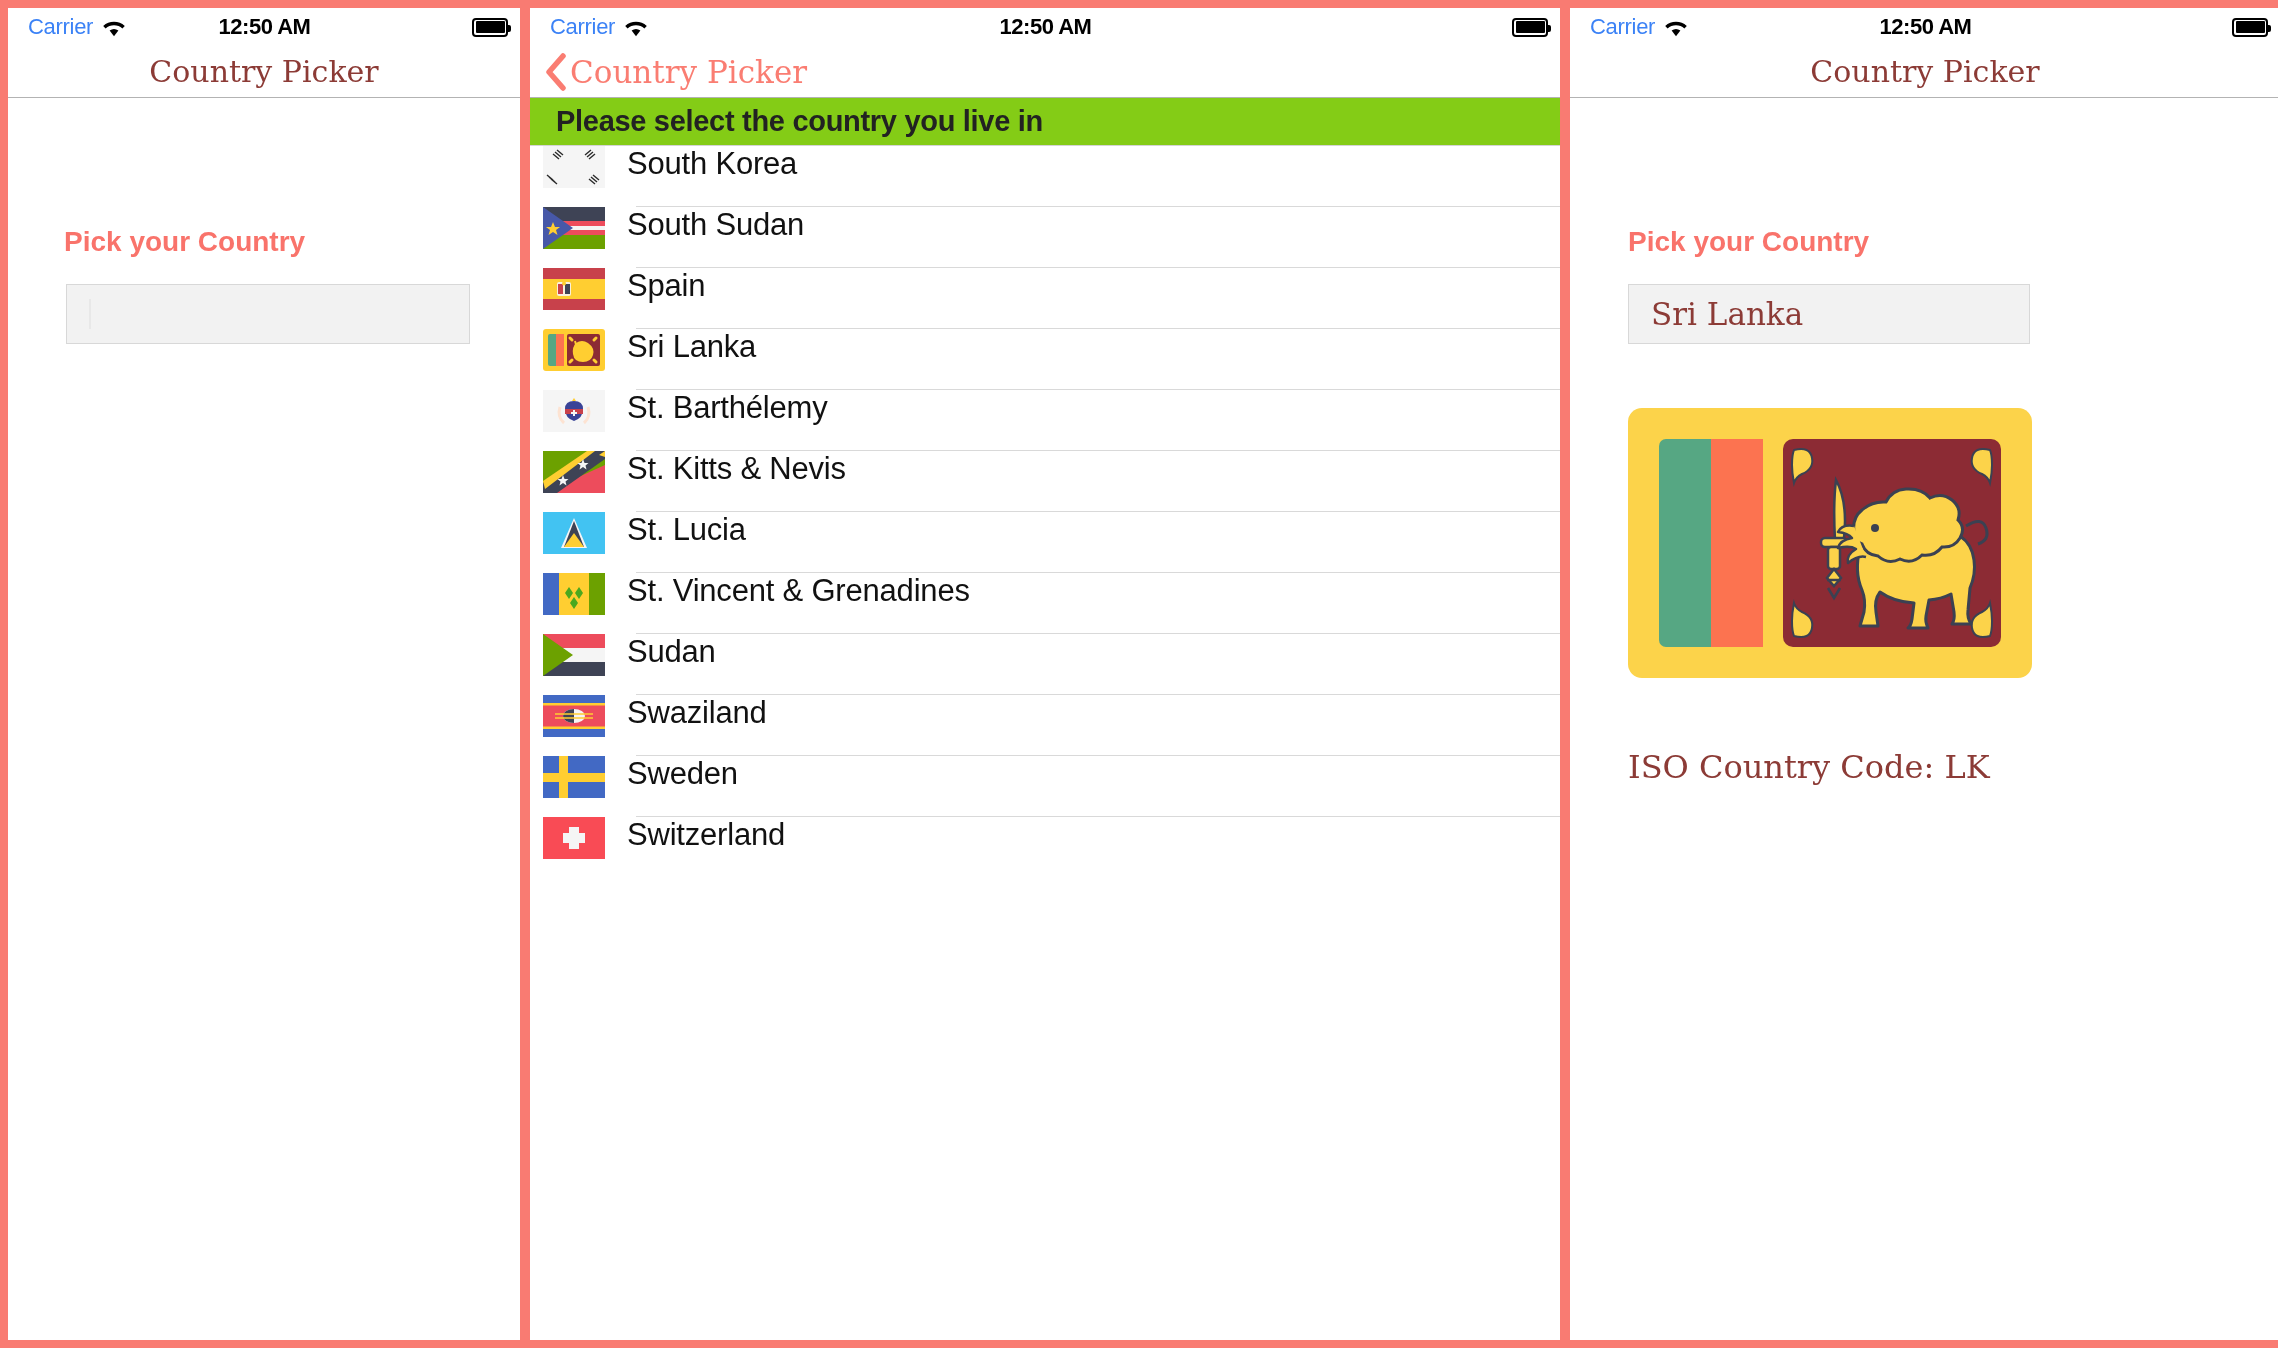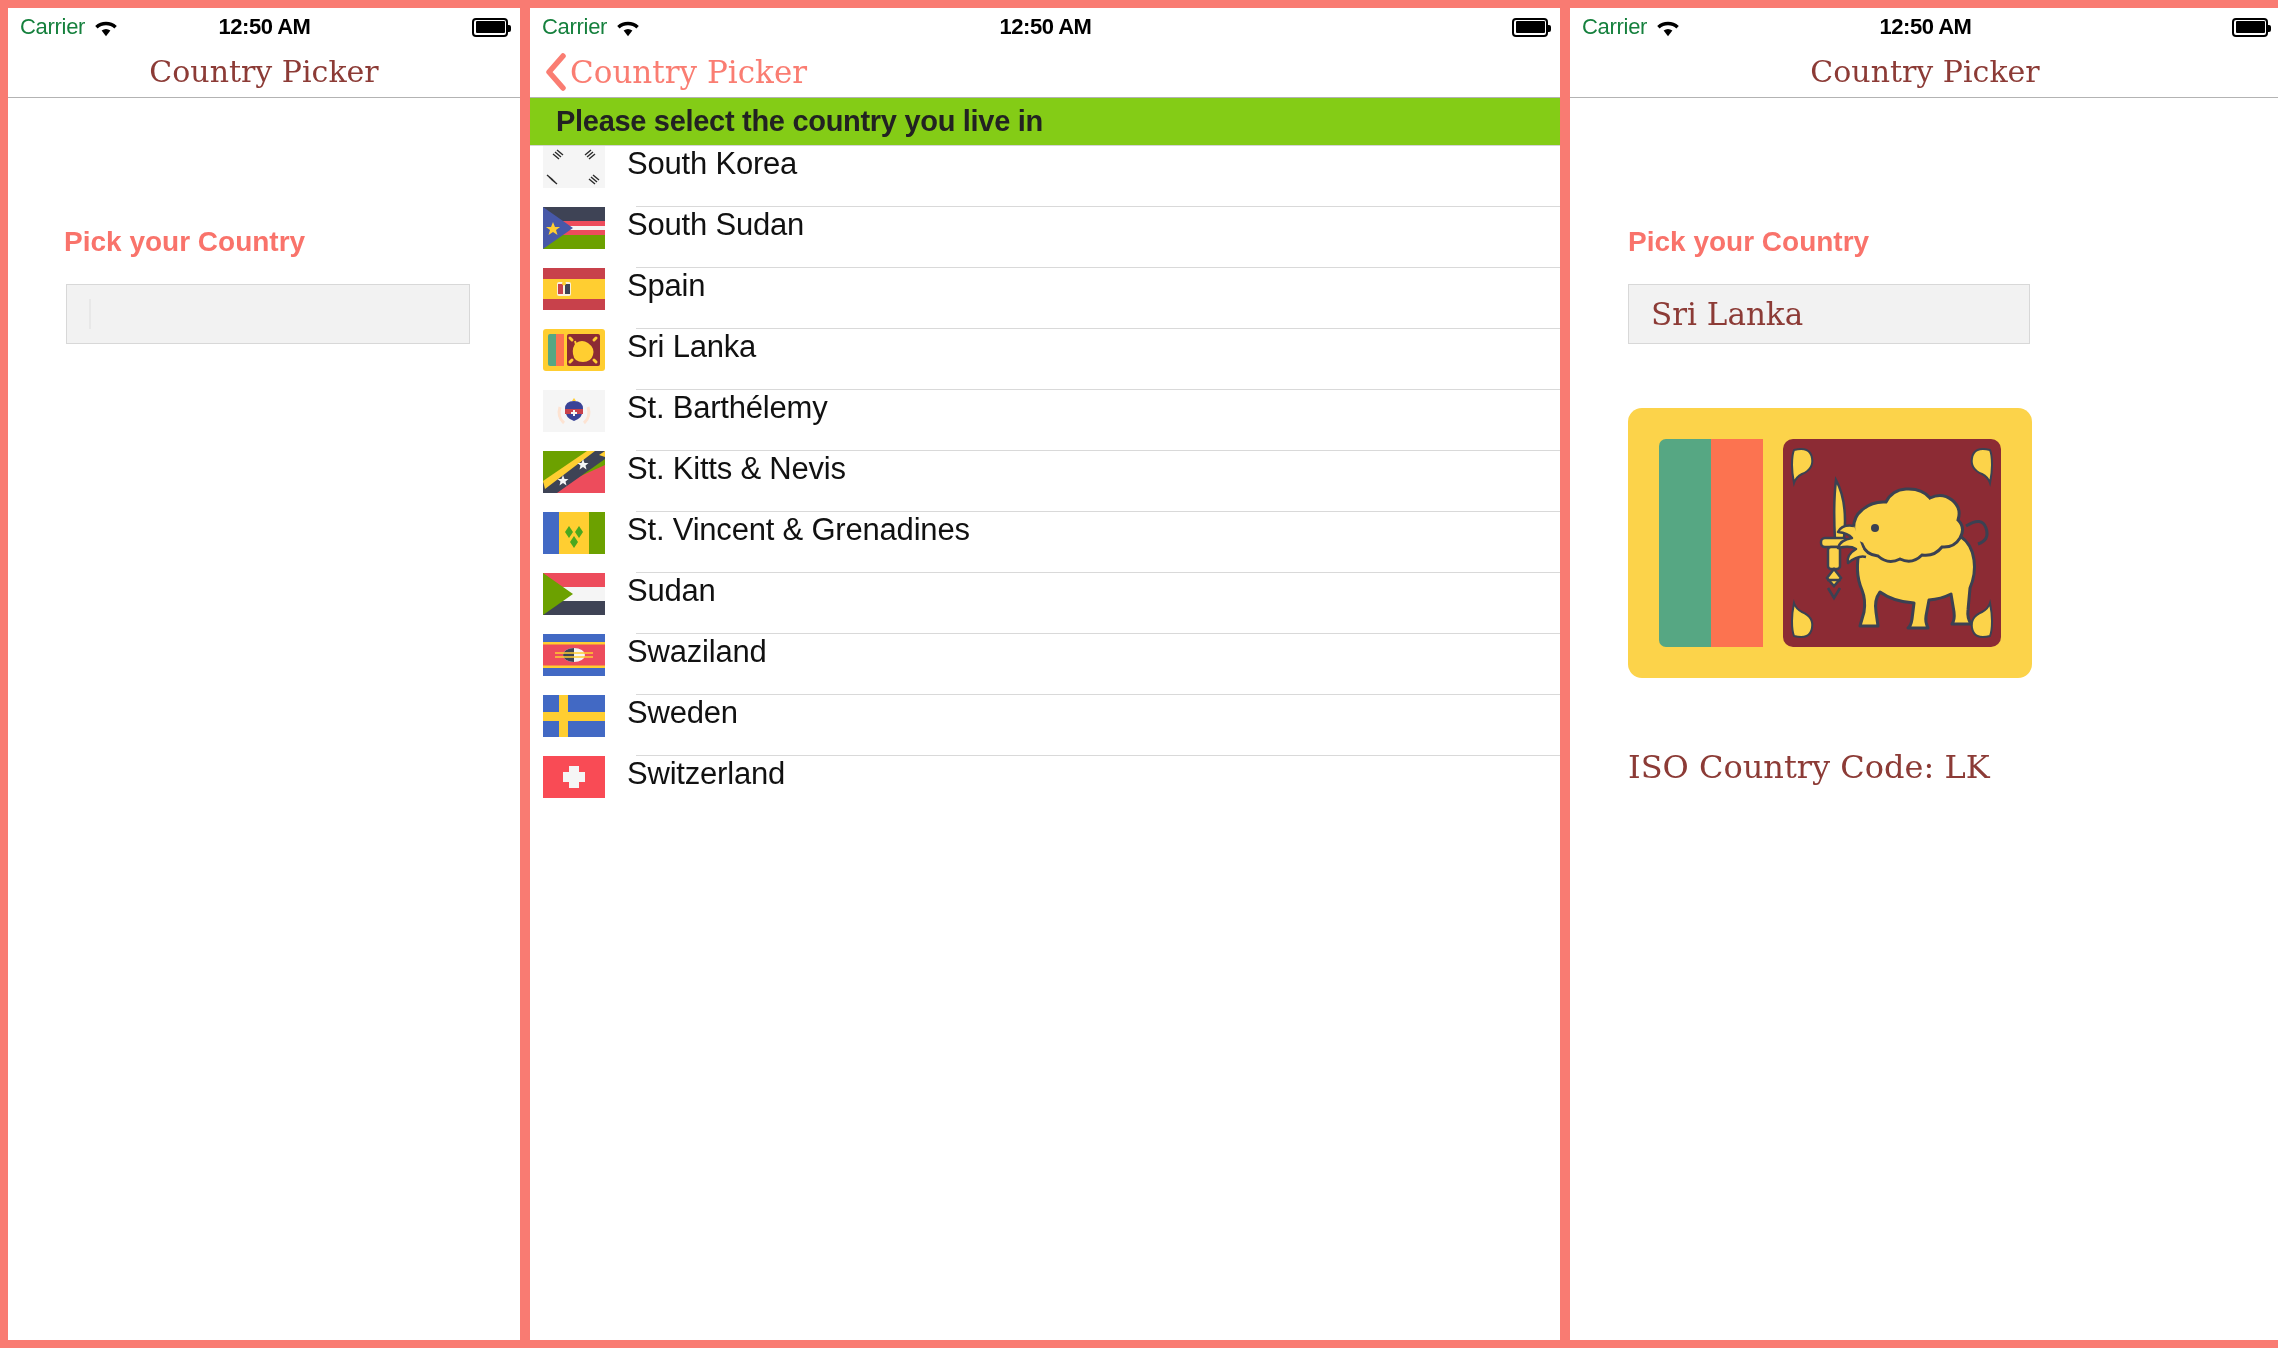--- a/index.html
+++ b/index.html
@@ -33,21 +33,21 @@
   
   .statusbar {
     height: 38px;
     display: flex;
     align-items: center;
     padding: 0 12px;
     background: #ffffff;
     position: relative;
   }
   .sb-left { display: flex; align-items: center; gap: 8px; }
-  .sb-carrier { font-size: 22px; color: #15803d; letter-spacing: -0.3px; }
+  .sb-carrier { font-size: 22px; color: #3b82f6; letter-spacing: -0.3px; margin-left: 8px; }
   .wifi-icon { display: block; }
   .sb-time {
     position: absolute; left: 1px; right: 0; text-align: center;
     font-size: 22px; font-weight: bold; color: #000; letter-spacing: -0.5px;
     pointer-events: none;
   }
   .sb-right { margin-left: auto; display: flex; align-items: center; z-index: 2;}
   .battery {
     width: 36px; height: 19px;
     border: 2px solid #000; border-radius: 4px;
@@ -320,20 +320,32 @@
                 <rect width="62" height="42" fill="#6ca100"></rect>
         <path d="M0 42 L62 42 L62 14 Z" fill="#ed4c5c"></path>
         <path d="M0 32 L48 0 L62 0 L62 8 L14 42 L0 42 Z" fill="#3e4355"></path>
         <path d="M0 30 L44 0 L52 0 L2 38 Z" fill="#ffce31"></path>
         <path d="M56 4 L62 0 L62 6 Z" fill="#ffce31"></path>
         <path d="M20 24 l1.5 4 h4 l-3 2.5 1 4 -3.5 -2.4 -3.5 2.4 1 -4 -3 -2.5 h4 z" fill="#f5f5f5"></path>
         <path d="M40 8 l1.5 4 h4 l-3 2.5 1 4 -3.5 -2.4 -3.5 2.4 1 -4 -3 -2.5 h4 z" fill="#f5f5f5"></path>
               </svg>
             </span>
             <span class="row-label">St. Kitts &amp; Nevis</span>
+            <span class="sep"></span>
+          </div>
+          <div class="row">
+            <span class="flag-cell">
+              <svg width="62" height="42" viewBox="0 0 62 42">
+                <rect width="62" height="42" fill="#42c3f2"></rect>
+        <path d="M31 6 L44 36 H18 Z" fill="#f5f5f5"></path>
+        <path d="M31 9 L41 35 H21 Z" fill="#3e4355"></path>
+        <path d="M31 21 L41 35 H21 Z" fill="#ffce31"></path>
+              </svg>
+            </span>
+            <span class="row-label">St. Lucia</span>
             <span class="sep"></span>
           </div>
           <div class="row">
             <span class="flag-cell">
               <svg width="62" height="42" viewBox="0 0 62 42">
                 <rect width="62" height="42" fill="#ffce31"></rect>
         <rect width="16" height="42" fill="#4269c4"></rect>
                 <rect x="46" width="16" height="42" fill="#6ca100"></rect>
         <g fill="#4aa81e">
                   <path d="M26 14 l4 6 -4 6 -4 -6 z"></path>

